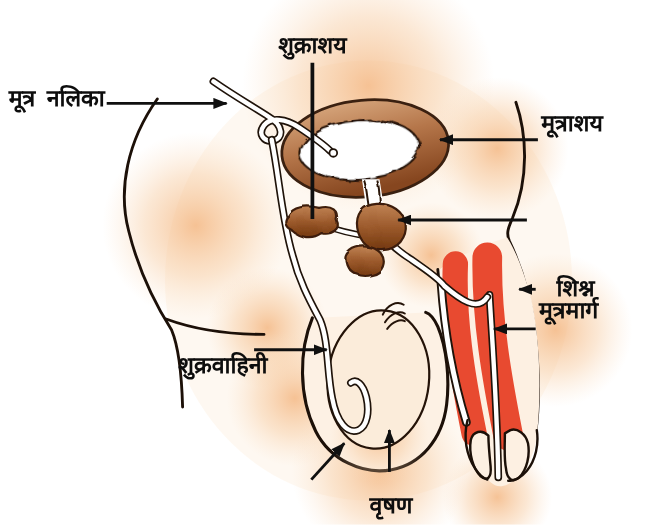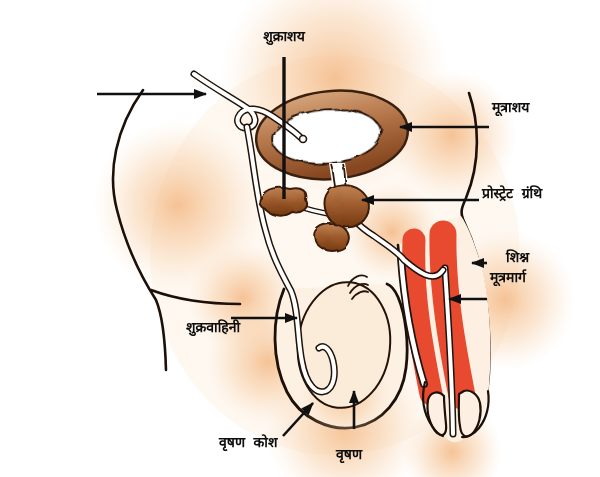--- a/index.html
+++ b/index.html
@@ -1,19 +1,19 @@
 <!DOCTYPE html>
 <html><head>
 <meta charset="utf-8">
 <style>
   html,body{margin:0;padding:0;background:#ffffff;}
   .canvas{position:relative;width:600px;height:477px;background:#ffffff;overflow:hidden;
           font-family:"Liberation Serif","DejaVu Sans",serif;}
   .canvas svg{position:absolute;left:0;top:0;}
-  .lbl{position:absolute;font-size:14px;font-weight:600;color:#0d0d0d;white-space:nowrap;
+  .lbl{position:absolute;font-size:21px;font-weight:600;color:#0d0d0d;white-space:nowrap;
        word-spacing:5px;line-height:1.15;font-family:Liberation Serif, serif;}
   .lbl.center{text-align:center;}
 </style>
 </head>
 <body>
 
 <div class="canvas">
 
 <svg width="600" height="477" viewBox="0 0 600 477">
   <defs>
@@ -147,22 +147,21 @@
     <path d="M 489,127 L 400,127" marker-end="url(#arr)"></path>
     <path d="M 479,200 L 362,200" marker-end="url(#arr)"></path>
     <path d="M 487,263 L 472,263" marker-end="url(#arr)"></path>
     <path d="M 487,299 L 449,299" marker-end="url(#arr)"></path>
     <path d="M 231,318 L 297,318" marker-end="url(#arr)"></path>
     <path d="M 283,436 L 313,403" marker-end="url(#arr)"></path>
     <path d="M 354,429 L 354,391" marker-end="url(#arr)"></path>
   </g>
 </svg>
 
+<div class="lbl" style="left:8px;top:77px;">मूत्र नलिका</div>
 <div class="lbl center" style="left:238px;top:29px;width:92px;">शुक्राशय</div>
 <div class="lbl" style="left:492px;top:100px;">मूत्राशय</div>
-<div class="lbl" style="left:482px;top:186px;">प्रोस्ट्रेट ग्रंथि</div>
 <div class="lbl" style="left:506px;top:250px;">शिश्न</div>
 <div class="lbl" style="left:490px;top:270px;">मूत्रमार्ग</div>
-<div class="lbl" style="left:162px;top:320px;margin-left:24px;">शुक्रवाहिनी</div>
-<div class="lbl" style="left:219px;top:435px;">वृषण कोश</div>
+<div class="lbl" style="left:162px;top:320px;">शुक्रवाहिनी</div>
 <div class="lbl" style="left:336px;top:447px;">वृषण</div>
 
 </div>
 
 </body></html>

